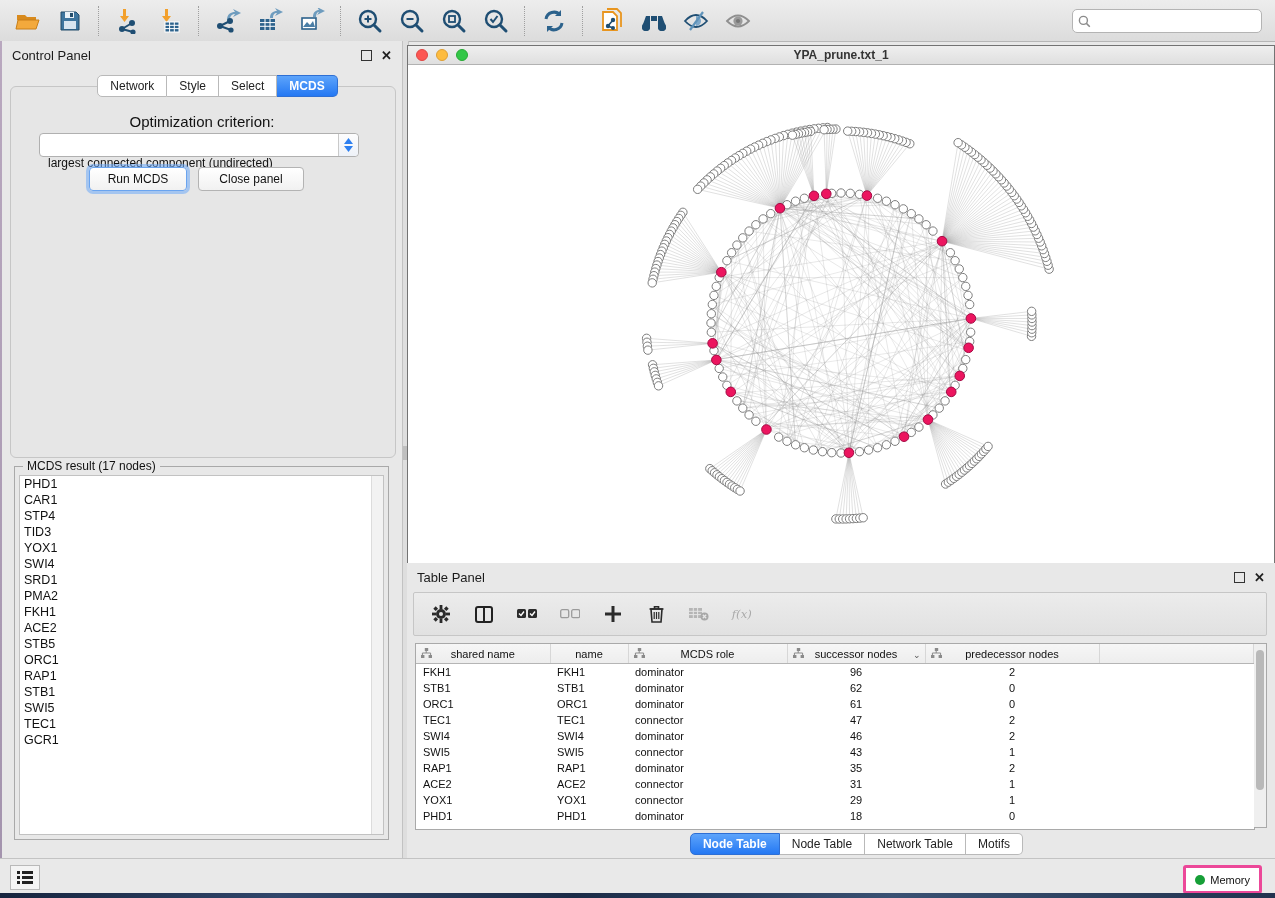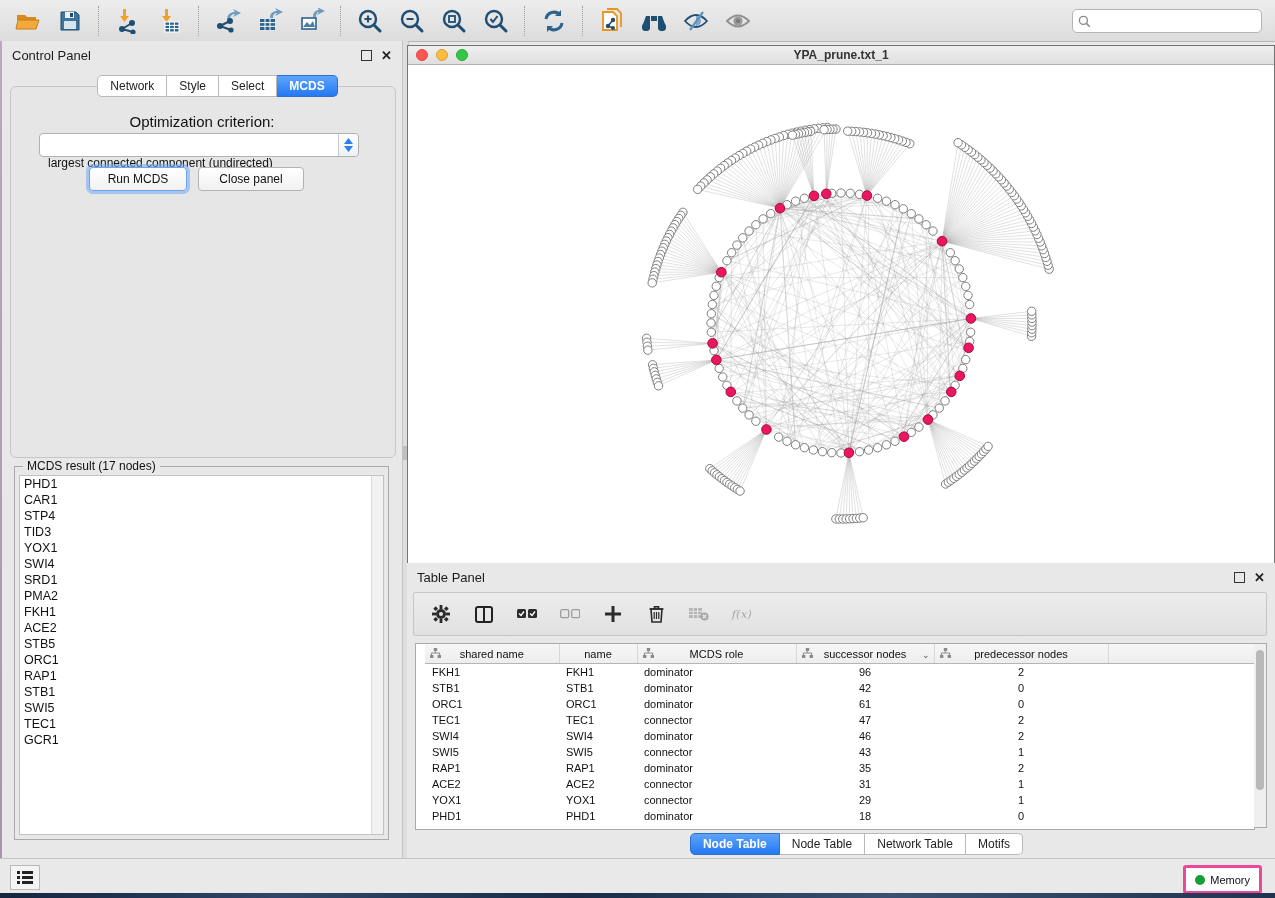--- a/index.html
+++ b/index.html
@@ -66,21 +66,21 @@
   .light.yellow{background:#fdbc40;border:1px solid #de9f34;box-sizing:border-box;}
   .light.green{background:#33c748;border:1px solid #27aa35;box-sizing:border-box;}
   .net-title{font-size:12px;font-weight:bold;color:#333;}
   .net-canvas{position:relative;width:866px;height:498px;background:#fff;}
   
   .table-panel{position:absolute;left:407px;top:563px;width:868px;height:295px;background:#e8e8e8;}
   .tp-toolbar{position:absolute;left:6px;top:29px;width:854px;height:44px;background:linear-gradient(#ececec,#e1e1e1);
     border:1px solid #c6c6c6;border-radius:2px;display:flex;align-items:center;gap:21px;padding-left:16px;box-sizing:border-box;}
   .tp-btn{width:22px;height:22px;display:flex;align-items:center;justify-content:center;}
   .tbl-wrap{position:absolute;left:8px;top:80px;width:838px;height:185px;background:#fff;border:1px solid #a9a9a9;overflow:hidden;}
-  table.grid{border-collapse:collapse;width:100%;table-layout:fixed;margin-left:9px;}
+  table.grid{border-collapse:collapse;width:100%;table-layout:fixed;}
   table.grid th{height:19px;background:linear-gradient(#f6f6f6,#ededed);border-bottom:1px solid #b5b5b5;border-right:1px solid #d7d7d7;
     font-size:11px;font-weight:normal;color:#111;text-align:center;position:relative;padding:0 4px;overflow:hidden;white-space:nowrap;}
   table.grid td{height:16px;font-size:11px;color:#111;padding:0 7px;border:none;overflow:hidden;white-space:nowrap;}
   table.grid td.num{text-align:center;}
   .th-inner{display:flex;align-items:center;justify-content:center;gap:5px;}
   .tree-ic{position:absolute;left:5px;top:4px;}
   .sort-ic{position:absolute;right:4px;top:6px;color:#555;font-size:9px;}
   .tbl-scroll{position:absolute;right:8px;top:80px;width:13px;height:185px;background:#efefef;border:1px solid #a9a9a9;border-left:none;box-sizing:border-box;}
   .tbl-thumb{position:absolute;left:2px;top:6px;width:8px;height:140px;background:#b9b9b9;border-radius:4px;}
   .tp-tabs{top:270px;}
@@ -1189,21 +1189,21 @@
               <td>FKH1</td>
               <td>dominator</td>
               <td class="num">96</td>
               <td class="num">2</td>
               <td></td>
             </tr>
             <tr>
               <td>STB1</td>
               <td>STB1</td>
               <td>dominator</td>
-              <td class="num">42</td>
+              <td class="num">62</td>
               <td class="num">0</td>
               <td></td>
             </tr>
             <tr>
               <td>ORC1</td>
               <td>ORC1</td>
               <td>dominator</td>
               <td class="num">61</td>
               <td class="num">0</td>
               <td></td>

